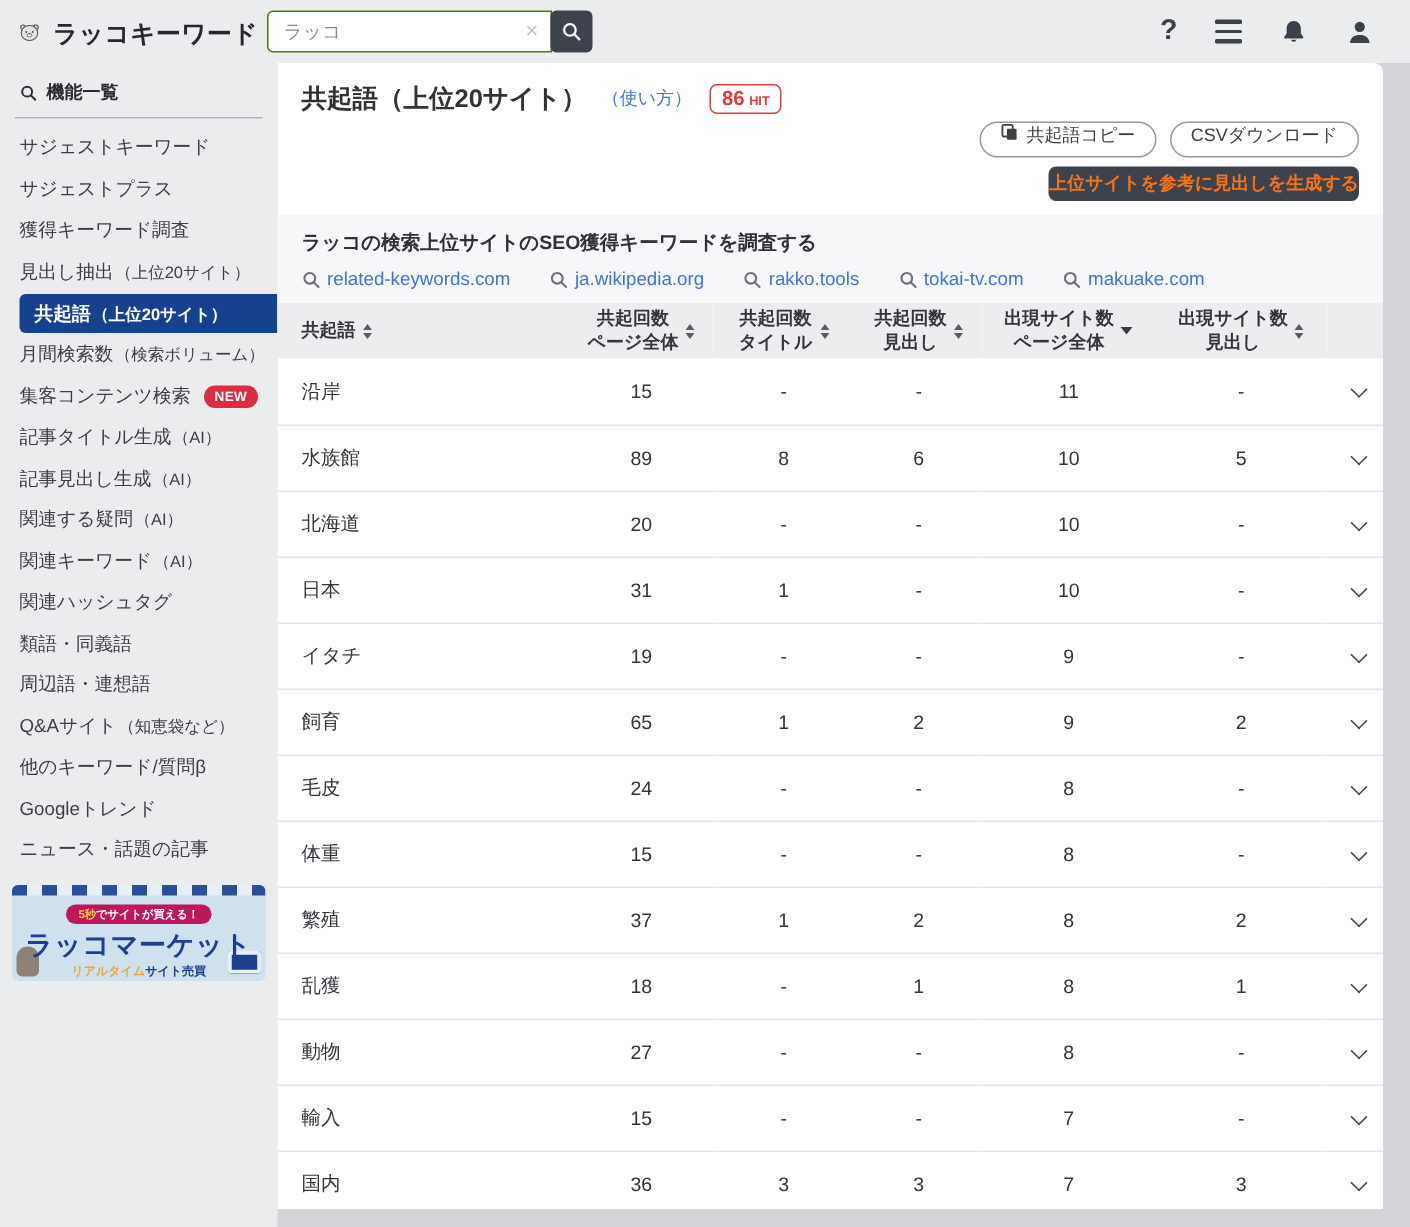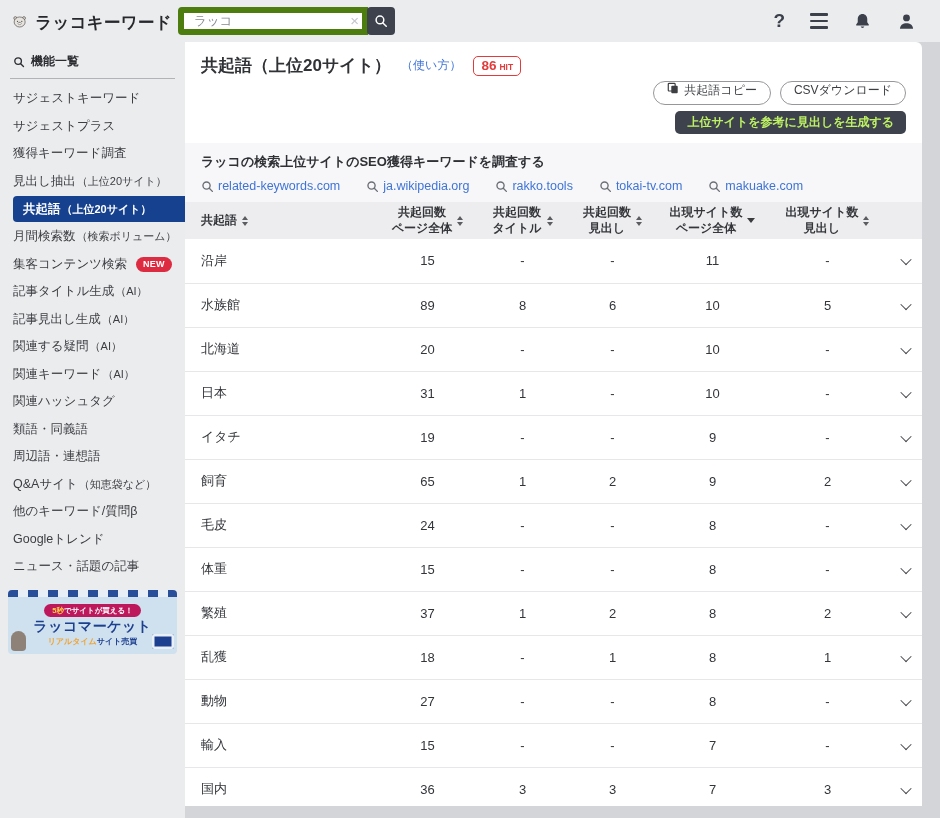--- a/index.html
+++ b/index.html
@@ -10,21 +10,21 @@
     position:relative;
   }
   a { text-decoration:none; }
 
   
   .topbar { position:absolute; top:0; left:0; width:940px; height:42px;
     background:var(--topbar-bg,#ebecee); display:flex; align-items:center; z-index:3; }
   .logo { display:flex; align-items:flex-end; gap:7px; padding-left:12px; width:172px; cursor:pointer;font-family:Liberation Mono, monospace; }
   .logo-text { font-size:16.5px; font-weight:bold; color:#26282c; letter-spacing:.3px; white-space:nowrap; }
   .search-group { position:relative; display:flex; align-items:center; margin-left:6px; }
-  .search-input { width:190px; height:28px; border:6px solid #4d7c0f; border-radius:4px 0 0 4px;
+  .search-input { width:190px; height:28px; border:1px solid #4d7c0f; border-radius:4px 0 0 4px;
     padding:0 28px 0 10px; font-size:12.5px; color:#87898e; background:#fff; outline:none;
     font-family:inherit; }
   .search-clear { position:absolute; right:36px; top:5px; color:#c4c6ca; font-size:15px;
     line-height:17px; cursor:pointer; }
   .search-btn { width:28px; height:28px; margin-left:-1px; background:var(--dark-button,#3d424c);
     border:none; border-radius:4px; display:flex; align-items:center; justify-content:center; cursor:pointer; }
   .topbar-actions { margin-left:auto; display:flex; align-items:center; gap:25px; padding-right:24px; }
   .tb-icon { color:#3b404b; fill:#3b404b; cursor:pointer; display:flex; align-items:center; }
   .help-glyph { font-size:19px; font-weight:bold; color:#3b404b; }
   .burger { display:flex; flex-direction:column; gap:3.5px; }
@@ -46,21 +46,21 @@
 
   
   .banner { display:block; margin:9px 8px 0 8px; height:64px; background:#cfe0ef;
     border-radius:4px; position:relative; overflow:hidden; cursor:pointer; }
   .banner-awning { height:7px;
     background:repeating-linear-gradient(90deg,#2a4f9a 0 10px,#e9eff6 10px 20px); }
   .banner-inner { text-align:center; margin-top:2px; position:relative; z-index:2; }
   .banner-pill { display:inline-block; background:#be185d; color:#fff; font-size:7.5px;
     font-weight:bold; padding:1.5px 8px; border-radius:8px; }
   .banner-pill .y { color:#ffd23e; }
-  .banner-title { font-size:14px; font-weight:bold; color:#1d3f8f; letter-spacing:.5px; margin-top:1px; white-space:nowrap; }
+  .banner-title { font-size:18px; font-weight:bold; color:#1d3f8f; letter-spacing:.5px; margin-top:1px; white-space:nowrap; }
   .banner-sub { font-size:8px; font-weight:bold; }
   .banner-sub .em { color:#f0a432; }
   .banner-sub .rest { color:#1d3f8f; }
   .banner-otter { position:absolute; left:3px; bottom:3px; width:15px; height:20px;
     background:#7d6a5a; border-radius:8px 8px 4px 4px; opacity:.8; z-index:1; }
   .banner-monitor { position:absolute; right:3px; bottom:5px; width:22px; height:15px;
     background:#1d3f8f; border-radius:2px; box-shadow:inset 0 0 0 2.5px #e9eff6; z-index:1; }
 
   
   .card { position:absolute; left:185px; top:42px; width:737px; bottom:12px; background:#fff;
@@ -72,21 +72,21 @@
   .hit-badge { display:inline-flex; align-items:baseline; border:1.5px solid var(--hit-red,#e23b3b);
     border-radius:5px; padding:1px 7px 2px; margin-left:12px; background:#fff; }
   .hit-badge b { color:var(--hit-red,#e23b3b); font-size:13.5px; }
   .hit-badge i { color:var(--hit-red,#e23b3b); font-style:normal; font-size:8.5px;
     font-weight:bold; margin-left:3px; }
   .btn-line { display:flex; justify-content:flex-end; gap:9px; margin-top:4px; }
   .pill-btn { display:inline-flex; align-items:flex-start; gap:5px; height:24px; padding:0 13px;
     border:1px solid #97979b; border-radius:13px; background:#fff; font-size:12px; color:#3c3e42;
     cursor:pointer; font-family:inherit; }
   .gen-line { display:flex; justify-content:flex-end; margin-top:6px; }
-  .gen-btn { height:23px; padding:0 12px; background:var(--dark-button,#3d424c); color:#bef264;
+  .gen-btn { height:23px; padding:0 0; background:var(--dark-button,#3d424c); color:#f97316;
     border:none; border-radius:5px; font-size:12px; font-weight:bold; cursor:pointer; font-family:inherit; }
 
   .info-bar { background:#f7f7f9; margin-top:9px; padding:10px 16px 9px; }
   .info-heading { font-size:13px; font-weight:bold; color:#2f3135; }
   .site-links { display:flex; gap:26px; margin-top:8px; align-items:center; }
   .site-link { display:inline-flex; align-items:center; gap:4px; font-size:12.5px;
     color:var(--link-blue,#3f74d6); cursor:pointer; }
   .mag-wrap { display:inline-flex; }
 
   

